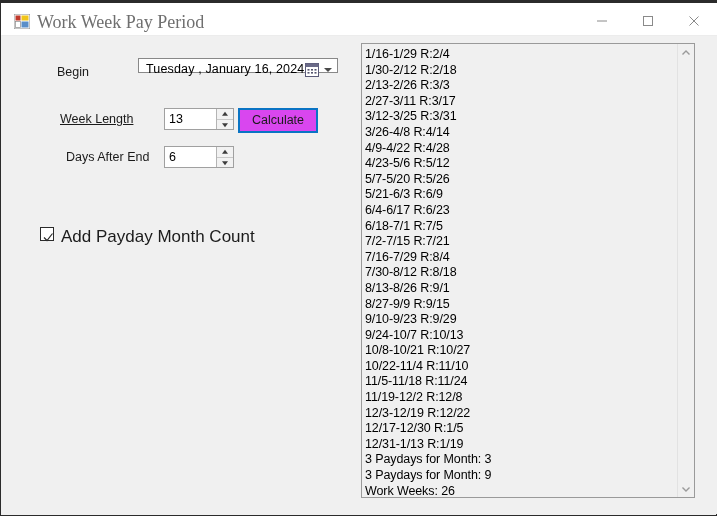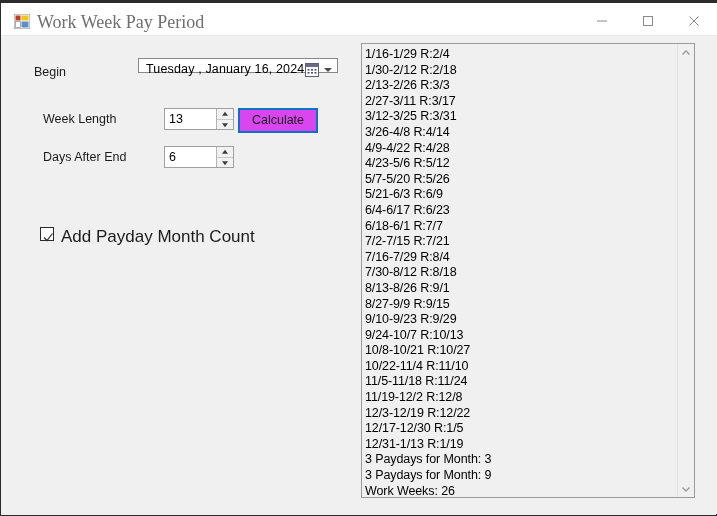--- a/index.html
+++ b/index.html
@@ -83,23 +83,24 @@
     width: 715px;
     height: 478px;
     background: #f0f0f0;
   }
 
   .lbl {
     position: absolute;
     font-size: 12.5px;
     color: #1b1b1b;
     white-space: nowrap;
+    margin-left: 23px;
   }
   .lbl-begin      { left: 32px;  top: 29px; }
-  .lbl-weeklen    { left: 41px;  top: 76px; }
+  .lbl-weeklen    { left: 35px;  top: 76px; text-decoration: underline; }
   .lbl-daysafter  { left: 41px;  top: 114px; }
 
   
   .dtp {
     position: absolute;
     left: 136px;
     top: 22px;
     width: 200px;
     height: 15px;
     box-sizing: border-box;
@@ -395,21 +396,21 @@
         <div class="list-item">1/30-2/12 R:2/18</div>
         <div class="list-item">2/13-2/26 R:3/3</div>
         <div class="list-item">2/27-3/11 R:3/17</div>
         <div class="list-item">3/12-3/25 R:3/31</div>
         <div class="list-item">3/26-4/8 R:4/14</div>
         <div class="list-item">4/9-4/22 R:4/28</div>
         <div class="list-item">4/23-5/6 R:5/12</div>
         <div class="list-item">5/7-5/20 R:5/26</div>
         <div class="list-item">5/21-6/3 R:6/9</div>
         <div class="list-item">6/4-6/17 R:6/23</div>
-        <div class="list-item">6/18-6/1 R:7/7</div>
+        <div class="list-item">6/18-7/1 R:7/5</div>
         <div class="list-item">7/2-7/15 R:7/21</div>
         <div class="list-item">7/16-7/29 R:8/4</div>
         <div class="list-item">7/30-8/12 R:8/18</div>
         <div class="list-item">8/13-8/26 R:9/1</div>
         <div class="list-item">8/27-9/9 R:9/15</div>
         <div class="list-item">9/10-9/23 R:9/29</div>
         <div class="list-item">9/24-10/7 R:10/13</div>
         <div class="list-item">10/8-10/21 R:10/27</div>
         <div class="list-item">10/22-11/4 R:11/10</div>
         <div class="list-item">11/5-11/18 R:11/24</div>

